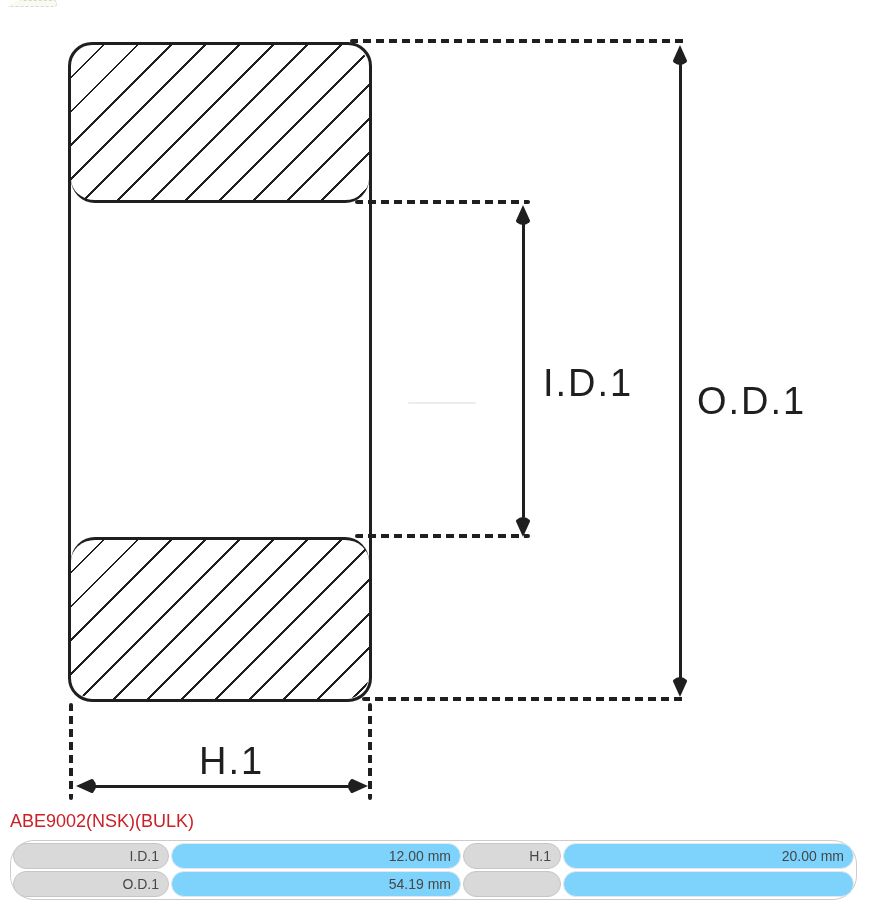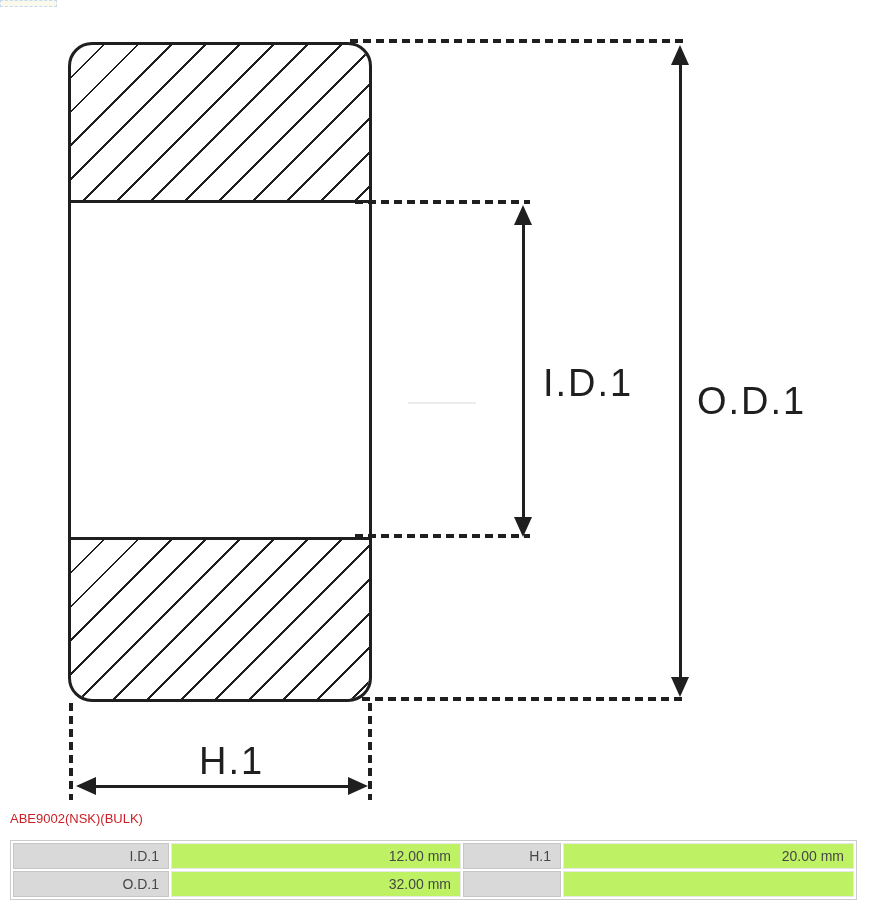--- a/index.html
+++ b/index.html
@@ -1,20 +1,20 @@
 <!DOCTYPE html>
 <html><head>
 <meta charset="utf-8">
 <style>
   :root{
     --line:#1f1f1f;
     --red:#cb2027;
     --cell-gray:#d9d9d9;
   }
-  *{margin:0;padding:0;box-sizing:border-box;}
+  *{margin:0;padding:0;box-sizing:border-box;border-radius:24px;}
   html,body{background:#fff;}
   .page{
     position:relative;
     width:871px;height:913px;
     background:#fff;
     overflow:hidden;
     font-family:"Liberation Sans",sans-serif;
   }
   
   .artifact{
@@ -51,33 +51,33 @@
   .tri.right{border-top:9px solid transparent;border-bottom:9px solid transparent;border-left:20px solid var(--line);}
   
   .dim-label{
     position:absolute;color:var(--line);
     font-size:38px;letter-spacing:2px;font-weight:400;line-height:1;
   }
   .faint-line{position:absolute;left:408px;top:402px;width:68px;height:2px;background:#ededed;}
   
   .title{
     position:absolute;left:10px;top:811px;
-    font-size:13px;color:var(--red);line-height:1.2;
+    font-size:18px;color:var(--red);line-height:1.2;
   }
   
   table.spec{
     position:absolute;left:10px;top:840px;width:847px;
     border-collapse:separate;border-spacing:2px;
     border:1px solid #cccccc;
     table-layout:fixed;
     font-size:14px;color:#474747;
   }
   table.spec td{height:26px;padding:0 9px;text-align:right;vertical-align:middle;}
   table.spec td.lbl{background:var(--cell-gray);border:1px solid #c6c6c6;}
-  table.spec td.val{background:#bef264;border:1px solid #e7e7e7;}
+  table.spec td.val{background:#7dd3fc;border:1px solid #e7e7e7;}
 </style>
 </head>
 <body>
 
 <div class="page">
 
   <div class="artifact"></div>
 
   <div>
     <div class="bearing">
@@ -128,20 +128,20 @@
     </colgroup>
     <tbody>
         <tr>
       <td class="lbl">I.D.1</td>
       <td class="val">12.00 mm</td>
       <td class="lbl">H.1</td>
       <td class="val">20.00 mm</td>
     </tr>
     <tr>
       <td class="lbl">O.D.1</td>
-      <td class="val">32.00 mm</td>
+      <td class="val">54.19 mm</td>
       <td class="lbl"></td>
       <td class="val"></td>
     </tr>
   </tbody>
     </table>
 
 </div>
 
 </body></html>

